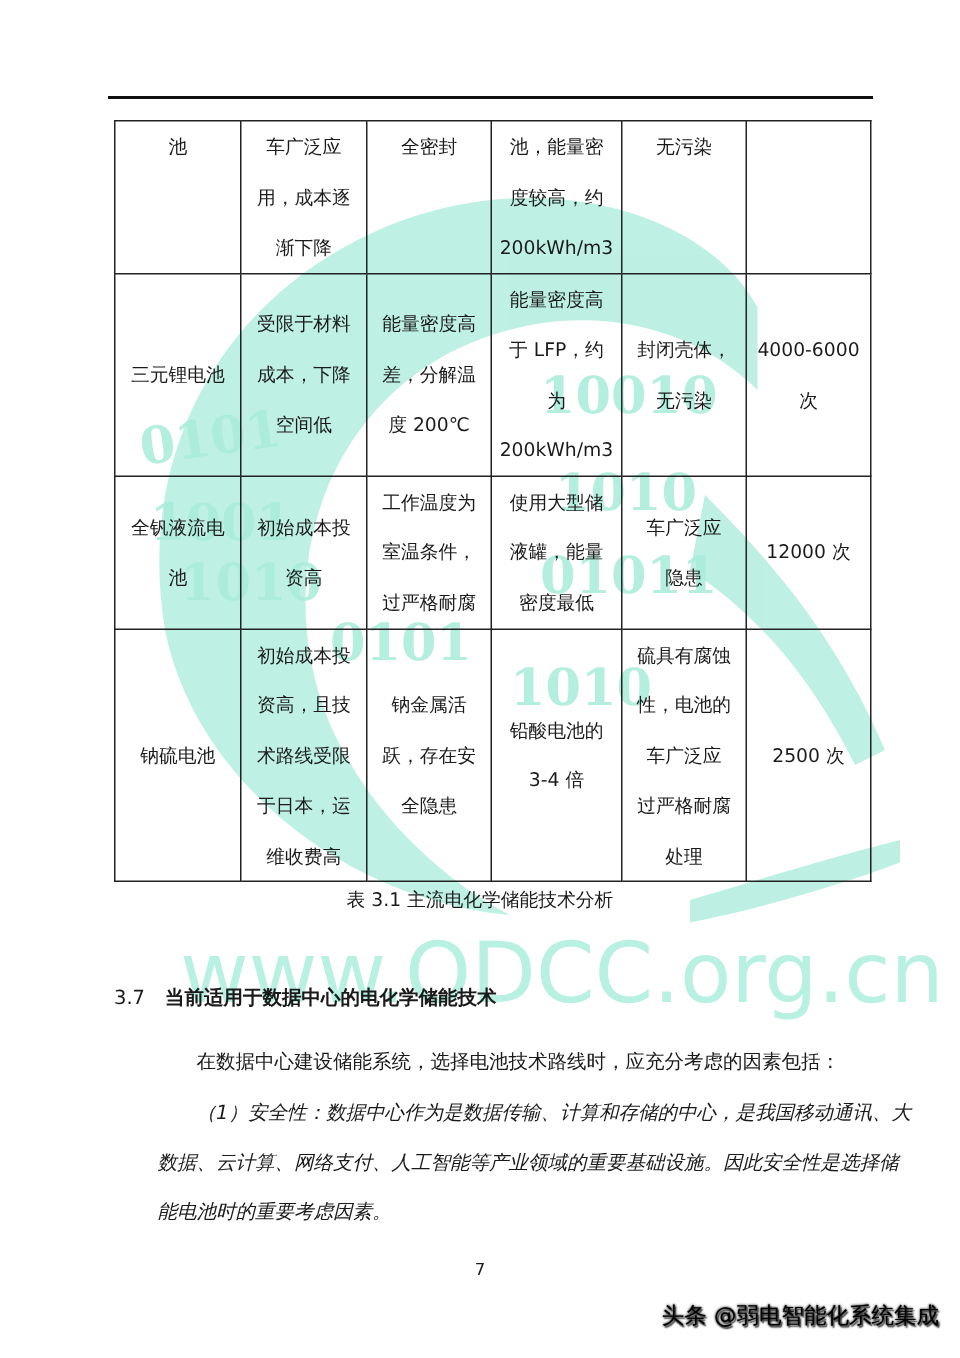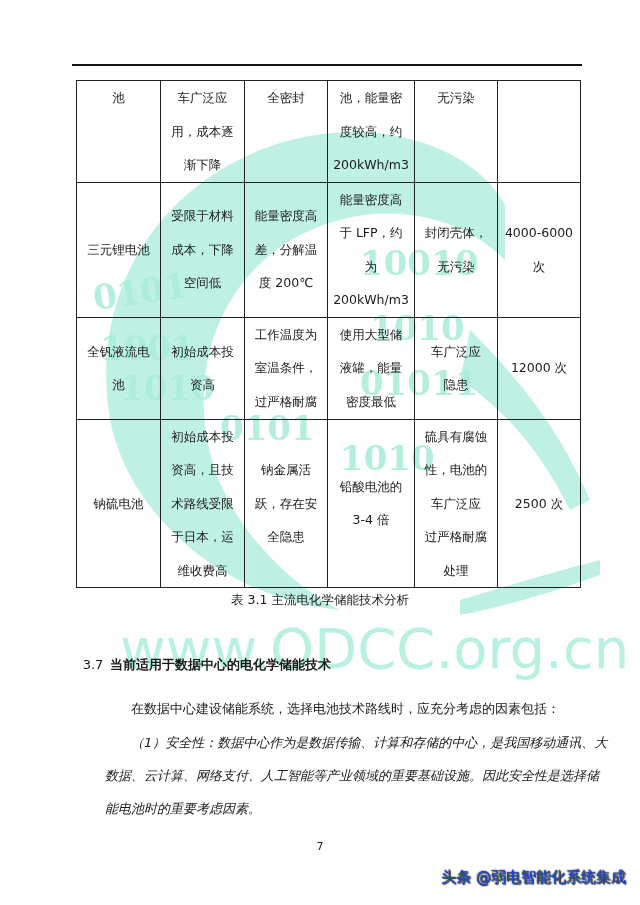--- a/index.html
+++ b/index.html
@@ -18,28 +18,28 @@
     font-size:12.5px; line-height:33.5px; padding:0 4px; background:transparent;
   }
   table.grid td .cell { display:block; }
   .caption {
     position:absolute; left:0; width:640px; top:592px; text-align:center;
     font-size:12.5px; z-index:2;
   }
   .section-heading {
     position:absolute; left:76px; top:656px; font-size:13px; z-index:2;
   }
-  .section-heading .num { display:inline-block; width:34px;text-align:center; }
+  .section-heading .num { display:inline-block; width:34px; }
   .section-heading .title { font-weight:bold; }
   .para { position:absolute; left:76px; width:506px; font-size:13px; line-height:33px; z-index:2;margin-left:29px; }
   .p1 { top:692px; text-indent:26px; }
   .p2 { top:726px; text-indent:26px;font-style:italic; }
   .page-number { position:absolute; left:0; width:640px; top:840px; text-align:center; font-size:11px; z-index:2; }
   .credit {
-    position:absolute; right:14px; top:868px; font-size:15px; color:#1d4ed8; z-index:3;
+    position:absolute; right:14px; top:868px; font-size:15px; color:#000000; z-index:3;
     text-shadow: 0 0 1px #333, 0 0 2px #333, 1px 1px 1px #333;
   }
 </style>
 </head>
 <body>
 
 <svg class="watermark" viewBox="0 0 640 905" xmlns="http://www.w3.org/2000/svg">
   <g fill="#a8ecd9" opacity="0.75">
     <path d="M 505 205 C 470 140 360 110 260 150 C 150 195 90 300 110 420 C 130 520 230 600 340 610 C 300 590 240 540 215 470 C 185 380 215 280 300 235 C 380 195 460 215 505 260 Z"></path>
     <path d="M 470 330 C 520 380 560 430 590 500 L 570 510 C 540 450 505 410 460 380 Z"></path>

